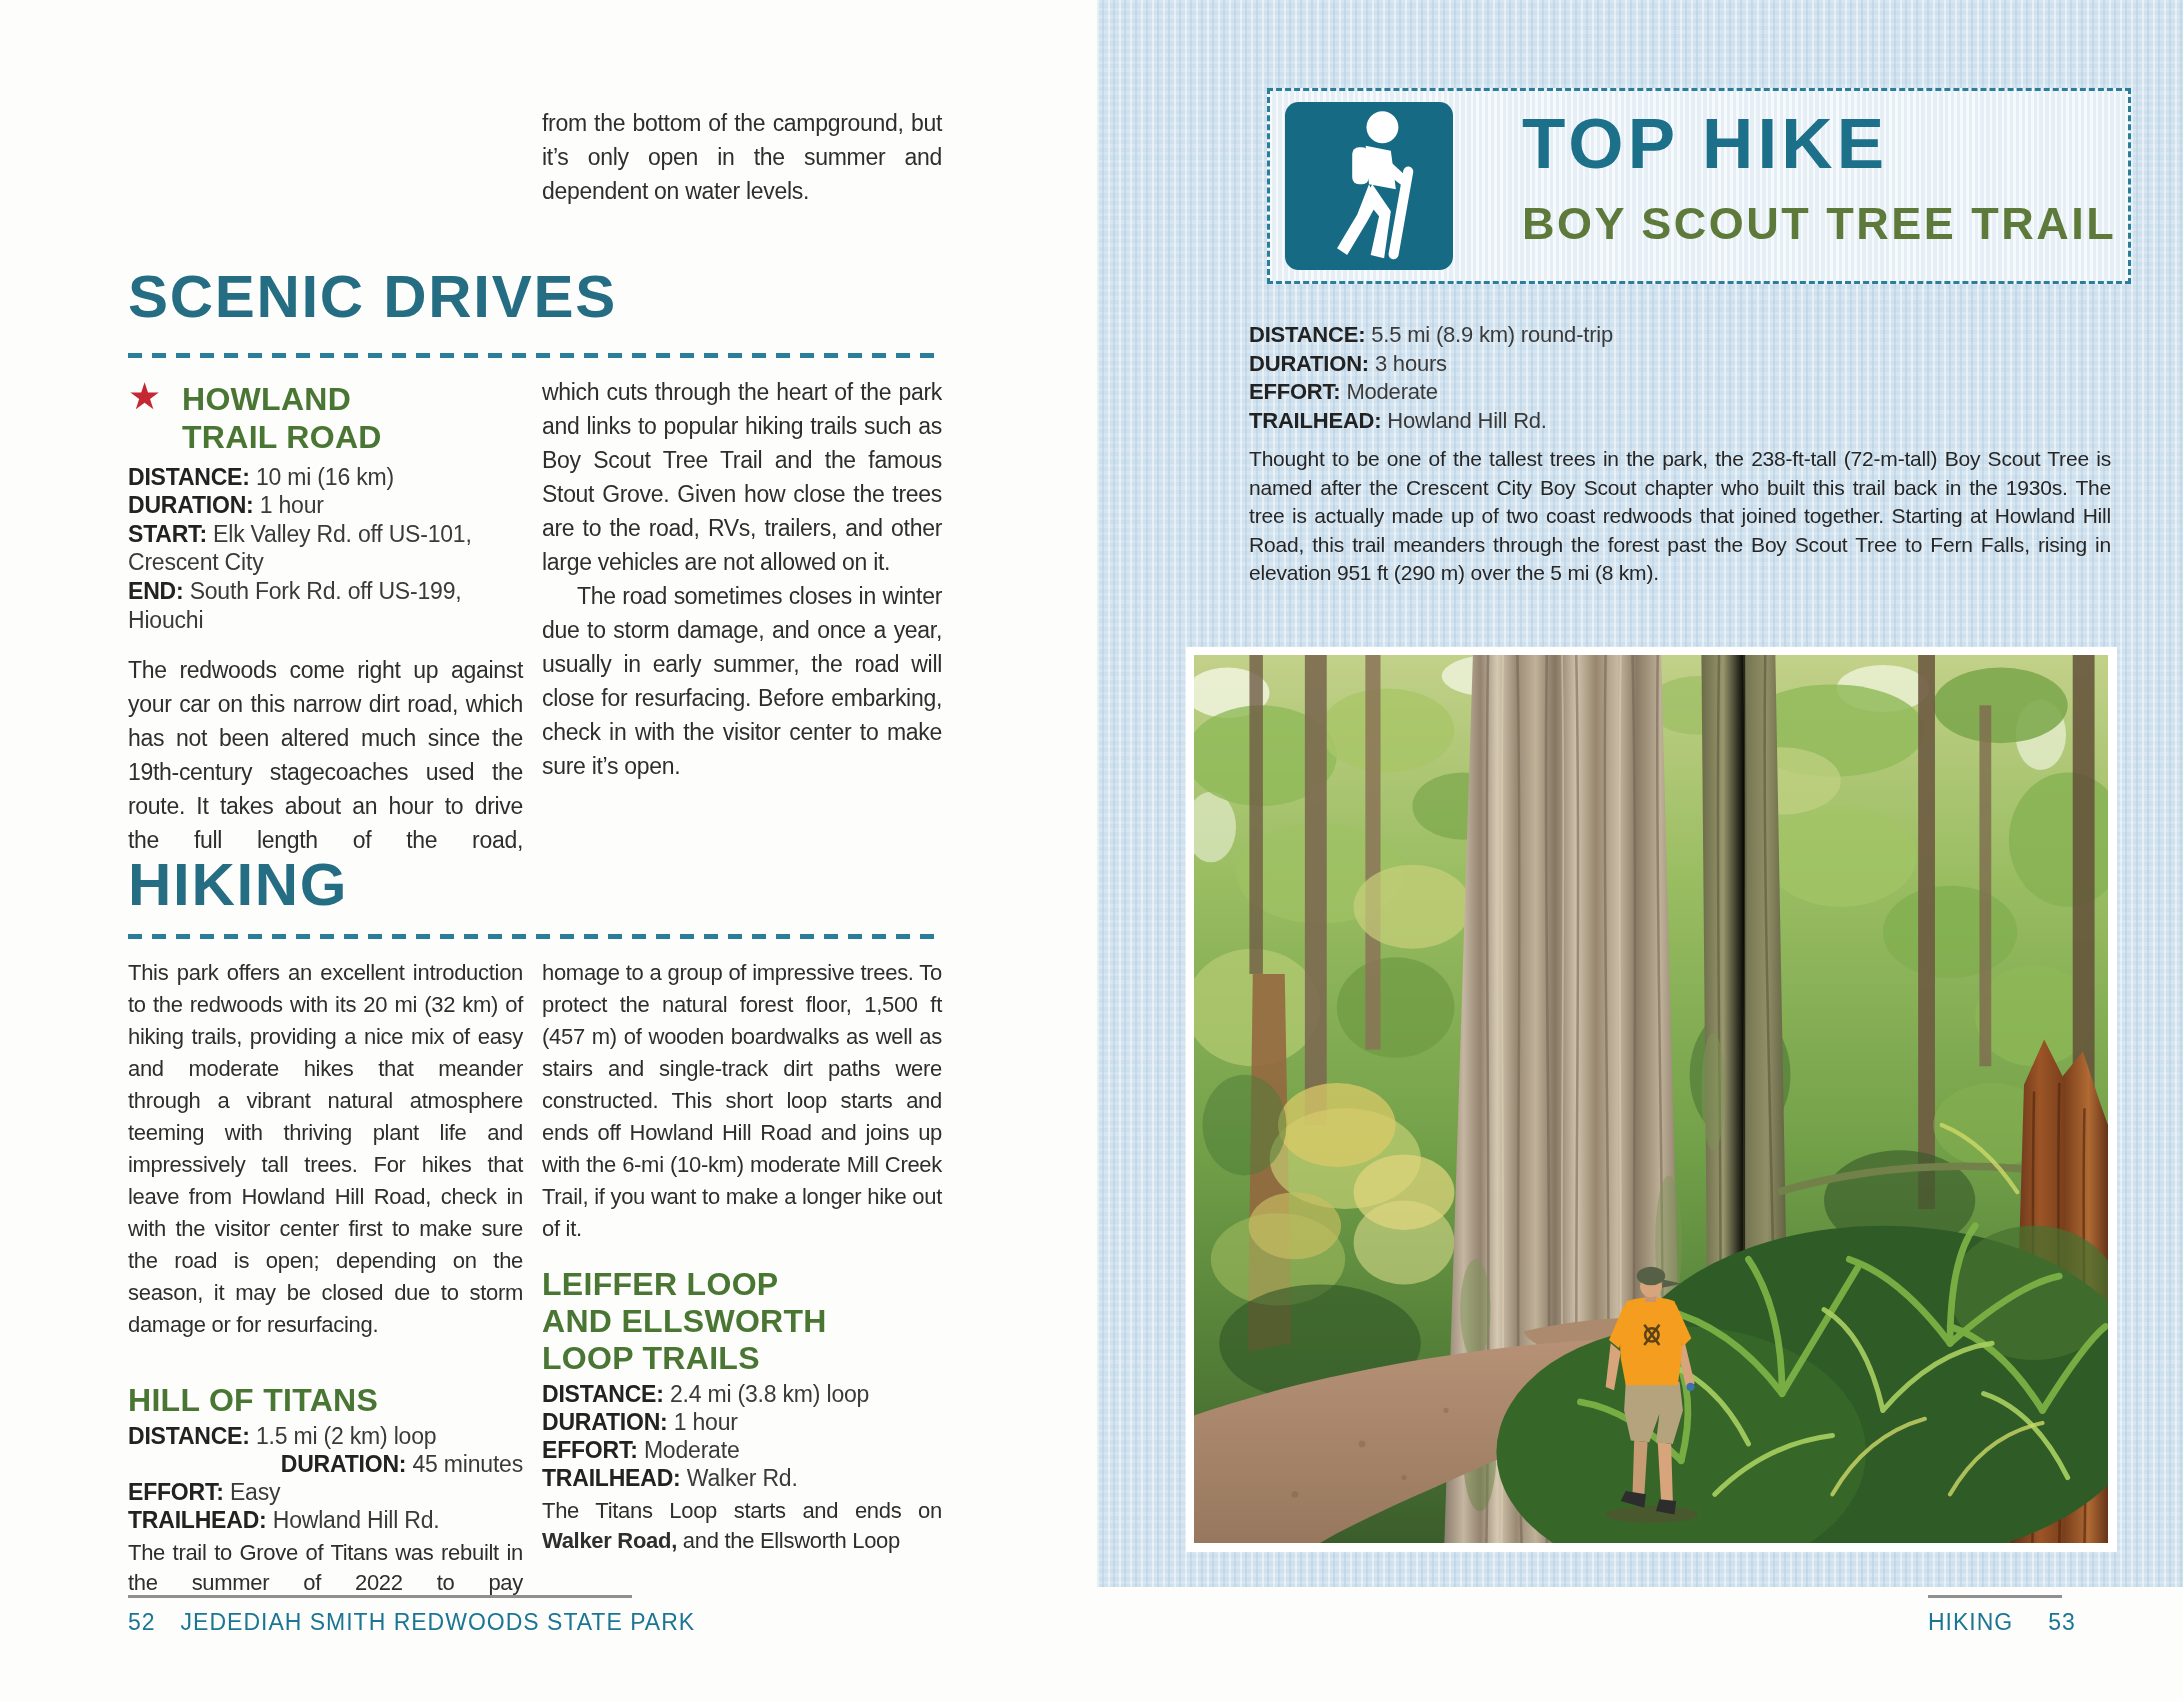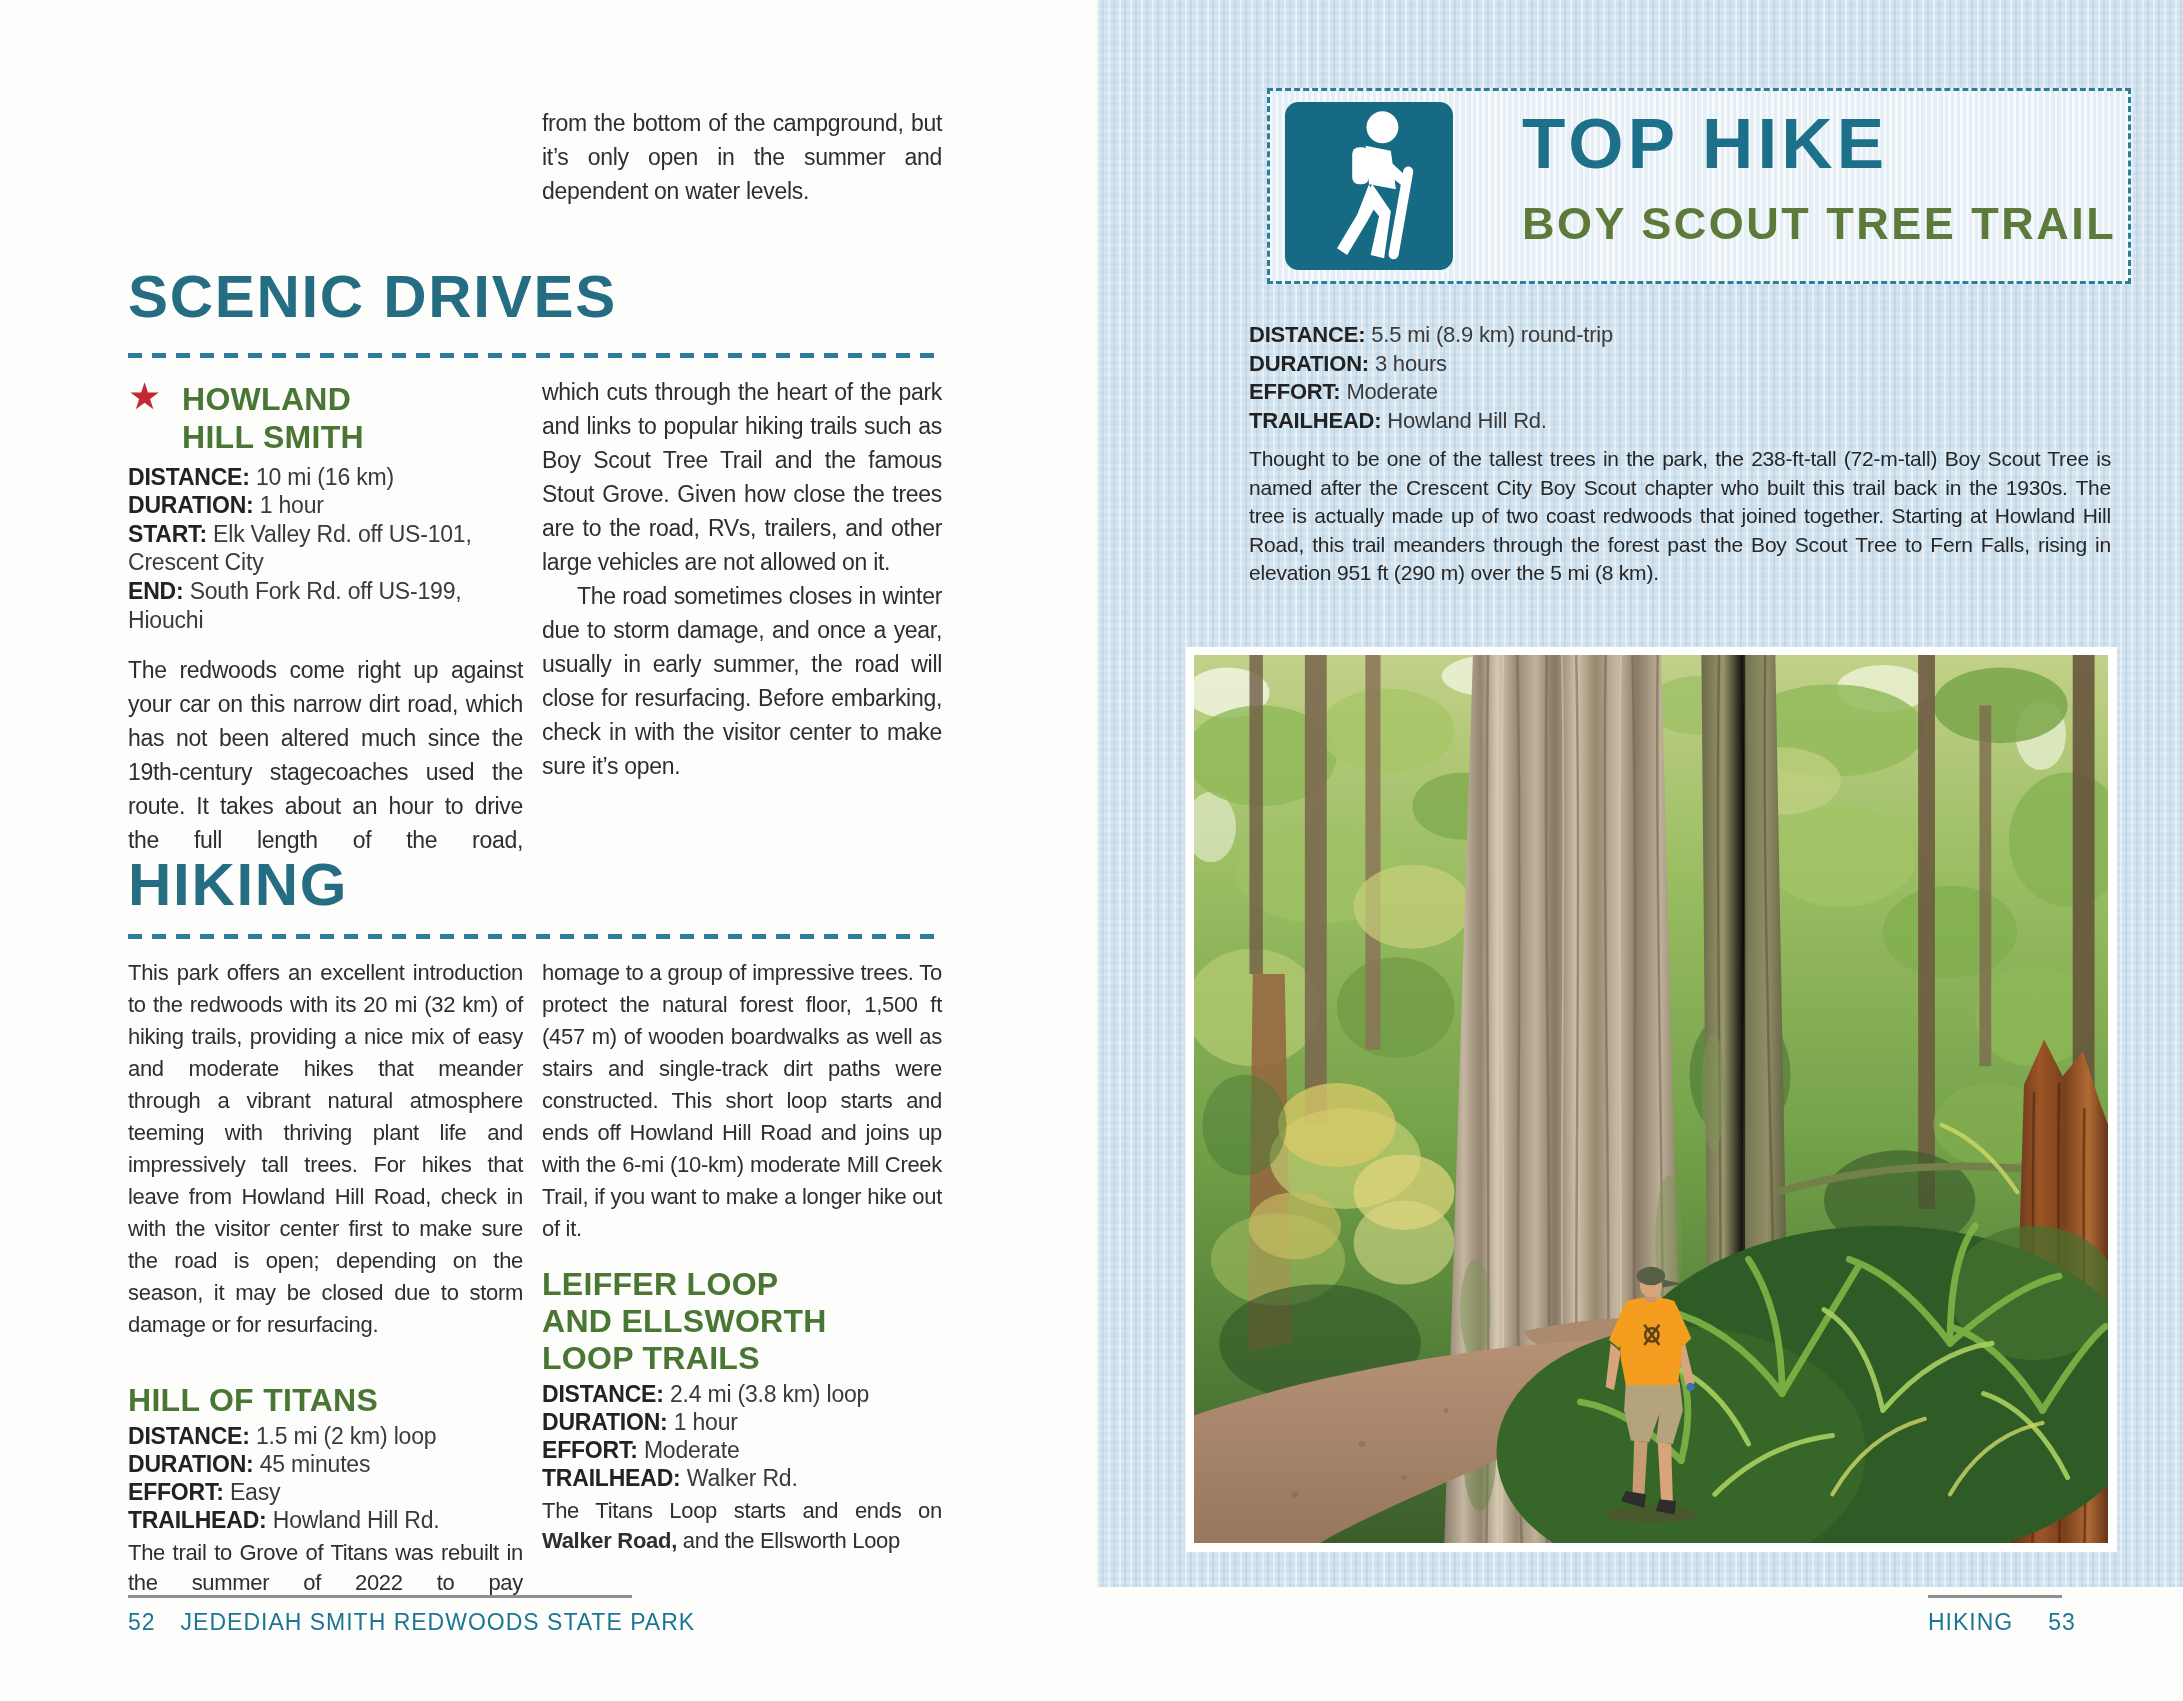--- a/index.html
+++ b/index.html
@@ -59,21 +59,21 @@
     <p class="body">from the bottom of the campground, but it’s only open in the summer and dependent on water levels.</p>
   </div>
 
   <div class="h1" style="left:128px;top:262px;">SCENIC DRIVES</div>
   <div class="dashes" style="left:128px;top:353px;width:815px;"></div>
 
   <div class="col" style="left:128px;top:380px;">
     <div class="howland-title">
       <span class="star">★</span>
       <div class="h2">HOWLAND</div>
-      <div class="h2">HILL SMITH</div>
+      <div class="h2">TRAIL ROAD</div>
     </div>
     <div style="margin-top:6.7px;">
       <div class="stat-line"><span class="stat-label">DISTANCE:</span> <span class="stat-value">10 mi (16 km)</span></div>
       <div class="stat-line"><span class="stat-label">DURATION:</span> <span class="stat-value">1 hour</span></div>
       <div class="stat-line"><span class="stat-label">START:</span> <span class="stat-value">Elk Valley Rd. off US-101, Crescent City</span></div>
       <div class="stat-line"><span class="stat-label">END:</span> <span class="stat-value">South Fork Rd. off US-199, Hiouchi</span></div>
     </div>
     <p class="body last-justify" style="margin-top:18.5px;">The redwoods come right up against your car on this narrow dirt road, which has not been altered much since the 19th-century stagecoaches used the route. It takes about an hour to drive the full length of the road,</p>
   </div>
 
@@ -86,21 +86,21 @@
   <div class="dashes" style="left:128px;top:934px;width:815px;"></div>
 
   <div class="col" style="left:128px;top:957px;">
     <p class="body" style="font-size:22px;line-height:32px;">This park offers an excellent introduction to the redwoods with its 20 mi (32 km) of hiking trails, providing a nice mix of easy and moderate hikes that meander through a vibrant natural atmosphere teeming with thriving plant life and impressively tall trees. For hikes that leave from Howland Hill Road, check in with the visitor center first to make sure the road is open; depending on the season, it may be closed due to storm damage or for resurfacing.</p>
   </div>
 
   <div class="col" style="left:128px;top:1381px;">
     <div class="h2">HILL OF TITANS</div>
     <div style="margin-top:3.4px;">
       <div class="stat-line" style="line-height:28px;"><span class="stat-label">DISTANCE:</span> <span class="stat-value">1.5 mi (2 km) loop</span></div>
-      <div class="stat-line" style="line-height:28px;"><span class="stat-label">DURATION:</span> <span class="stat-value">45 minutes</span></div>
+      <div class="stat-line" style="line-height:28px;text-align:right;"><span class="stat-label">DURATION:</span> <span class="stat-value">45 minutes</span></div>
       <div class="stat-line" style="line-height:28px;"><span class="stat-label">EFFORT:</span> <span class="stat-value">Easy</span></div>
       <div class="stat-line" style="line-height:28px;"><span class="stat-label">TRAILHEAD:</span> <span class="stat-value">Howland Hill Rd.</span></div>
     </div>
     <p class="body last-justify" style="font-size:22px;line-height:30px;margin-top:3.4px;">The trail to Grove of Titans was rebuilt in the summer of 2022 to pay</p>
   </div>
 
   <div class="col" style="left:542px;top:957px;width:400px;">
     <p class="body" style="font-size:22px;line-height:32px;">homage to a group of impressive trees. To protect the natural forest floor, 1,500 ft (457 m) of wooden boardwalks as well as stairs and single-track dirt paths were constructed. This short loop starts and ends off Howland Hill Road and joins up with the 6-mi (10-km) moderate Mill Creek Trail, if you want to make a longer hike out of it.</p>
   </div>
 

